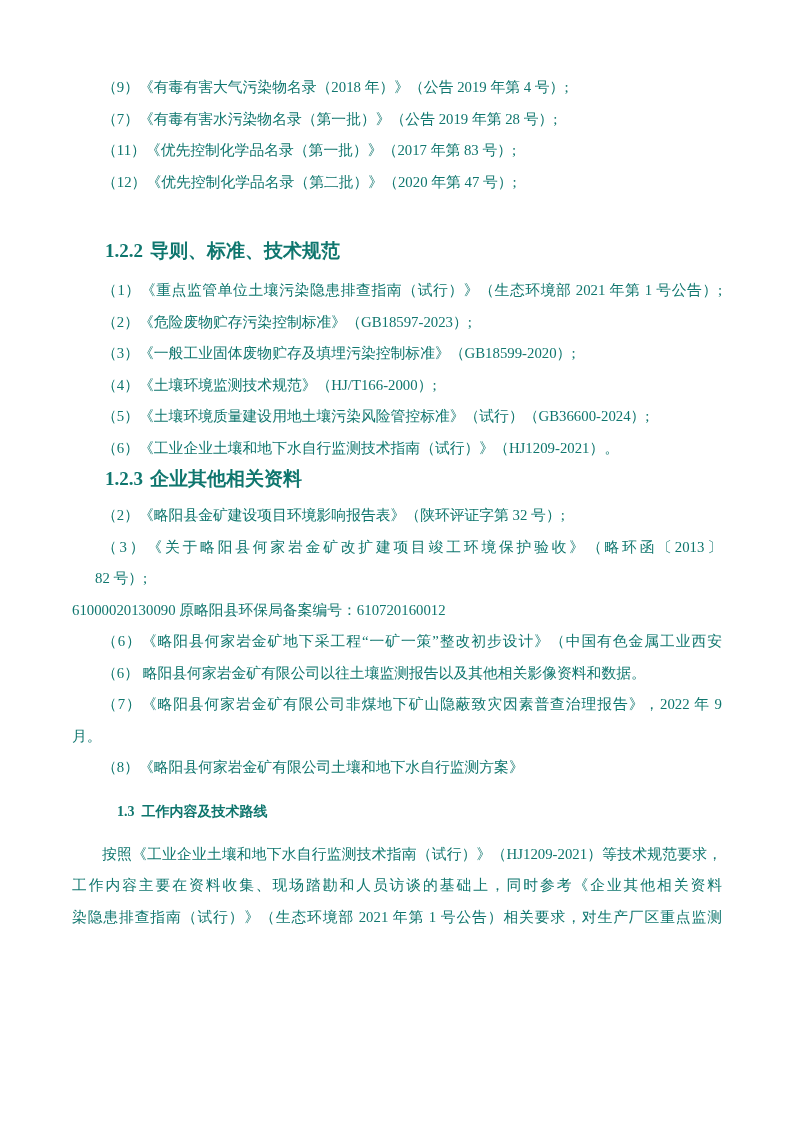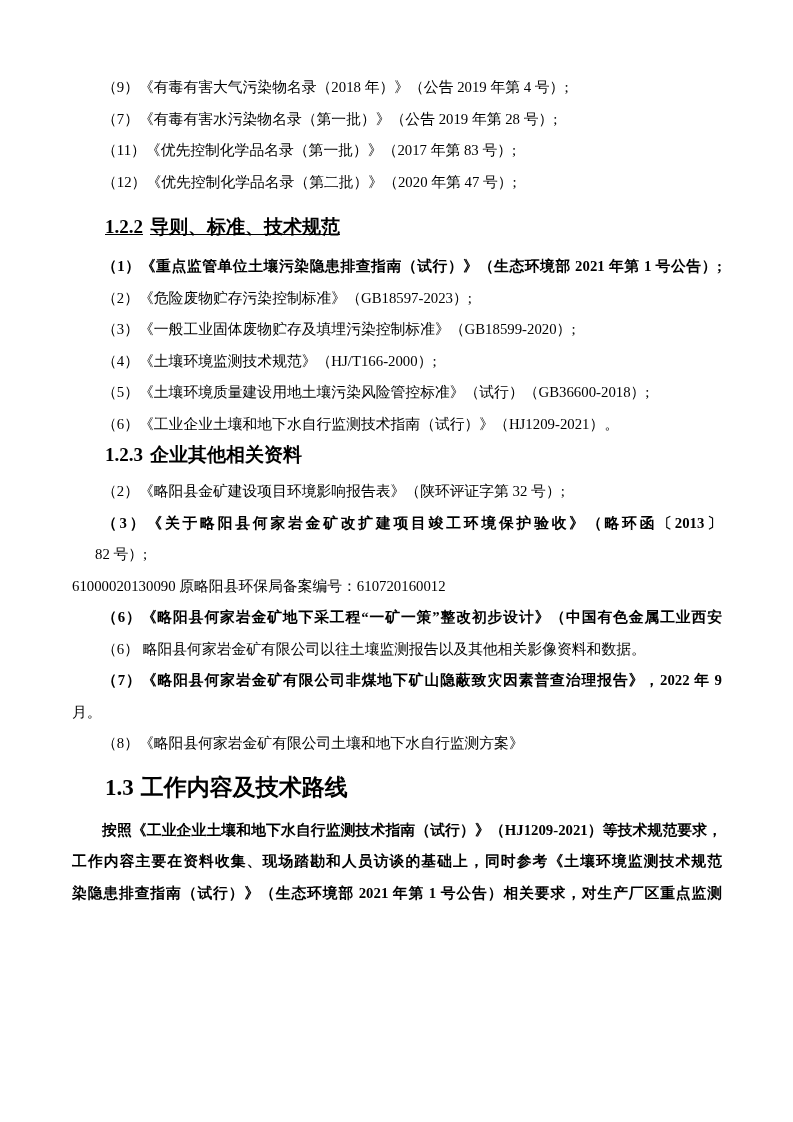--- a/index.html
+++ b/index.html
@@ -1,32 +1,32 @@
 <!DOCTYPE html>
 <html><head>
 <meta charset="utf-8">
 <style>
   html,body { margin:0; padding:0; background:#ffffff; }
   .page {
     position:relative; width:793px; height:982px; background:#ffffff;
-    color:#000000; font-family:"Liberation Serif","DejaVu Serif",serif;
+    color:#0f766e; font-family:"Liberation Serif","DejaVu Serif",serif;
     overflow:hidden;
   }
   .content { position:absolute; left:72px; top:72px; width:650px; }
   .line { font-size:14.8px; line-height:31.5px; text-align:left; }
   .ind  { text-indent:30px; }
   .ind2 { text-indent:23px; }
-  .j    { text-align:justify; text-align-last:justify;font-weight:bold; }
+  .j    { text-align:justify; text-align-last:justify; }
   .h { font-weight:bold; margin:0; }
   .h-num   { font-family:"Liberation Serif","DejaVu Serif",serif; margin-right:7px; }
   .h-title { font-family:"Liberation Sans","DejaVu Sans",sans-serif; }
   .h-sub { font-size:19px; line-height:30px; margin-left:33px; }
-  #h122 { margin-top:14px; margin-bottom:9px;text-decoration:underline; }
+  #h122 { margin-top:38px; margin-bottom:9px; }
   #h123 { margin-bottom:6px; }
-  #h13  { font-size:23px; line-height:34px; margin:10px 0 10px 33px; }
+  #h13  { font-size:14px; line-height:34px; margin:10px 0 10px 45px; }
   .pagenum {
     position:absolute; top:1053px; left:0; width:793px; text-align:center;
     font-size:13.5px; line-height:16px;
   }
 </style>
 </head>
 <body>
 
 <div class="page">
   <div class="content">
@@ -37,21 +37,21 @@
     <div class="line ind">（12）《优先控制化学品名录（第二批）》（2020 年第 47 号）;</div>
 
     <div class="h h-sub" id="h122">
       <span class="h-num">1.2.2</span><span class="h-title">导则、标准、技术规范</span>
     </div>
 
     <div class="line ind j">（1）《重点监管单位土壤污染隐患排查指南（试行）》（生态环境部 2021 年第 1 号公告）;</div>
     <div class="line ind">（2）《危险废物贮存污染控制标准》（GB18597-2023）;</div>
     <div class="line ind">（3）《一般工业固体废物贮存及填埋污染控制标准》（GB18599-2020）;</div>
     <div class="line ind">（4）《土壤环境监测技术规范》（HJ/T166-2000）;</div>
-    <div class="line ind">（5）《土壤环境质量建设用地土壤污染风险管控标准》（试行）（GB36600-2018）;</div>
+    <div class="line ind">（5）《土壤环境质量建设用地土壤污染风险管控标准》（试行）（GB36600-2024）;</div>
     <div class="line ind">（6）《工业企业土壤和地下水自行监测技术指南（试行）》（HJ1209-2021）。</div>
 
     <div class="h h-sub" id="h123">
       <span class="h-num">1.2.3</span><span class="h-title">企业其他相关资料</span>
     </div>
 
     <div class="line ind">（2）《略阳县金矿建设项目环境影响报告表》（陕环评证字第 32 号）;</div>
     <div class="line ind j">（3）《关于略阳县何家岩金矿改扩建项目竣工环境保护验收》（略环函〔2013〕</div>
     <div class="line ind2">82 号）;</div>
     <div class="line">61000020130090 原略阳县环保局备案编号：610720160012</div>
@@ -59,19 +59,19 @@
     <div class="line ind">（6） 略阳县何家岩金矿有限公司以往土壤监测报告以及其他相关影像资料和数据。</div>
     <div class="line ind j">（7）《略阳县何家岩金矿有限公司非煤地下矿山隐蔽致灾因素普查治理报告》，2022 年 9</div>
     <div class="line">月。</div>
     <div class="line ind">（8）《略阳县何家岩金矿有限公司土壤和地下水自行监测方案》</div>
 
     <div class="h" id="h13">
       <span class="h-num">1.3</span><span class="h-title">工作内容及技术路线</span>
     </div>
 
     <div class="line ind j">按照《工业企业土壤和地下水自行监测技术指南（试行）》（HJ1209-2021）等技术规范要求，</div>
-    <div class="line j">工作内容主要在资料收集、现场踏勘和人员访谈的基础上，同时参考《土壤环境监测技术规范</div>
+    <div class="line j">工作内容主要在资料收集、现场踏勘和人员访谈的基础上，同时参考《企业其他相关资料</div>
     <div class="line j">染隐患排查指南（试行）》（生态环境部 2021 年第 1 号公告）相关要求，对生产厂区重点监测</div>
 
   </div>
 
   <div class="pagenum">2</div>
 </div>
 
 </body></html>

